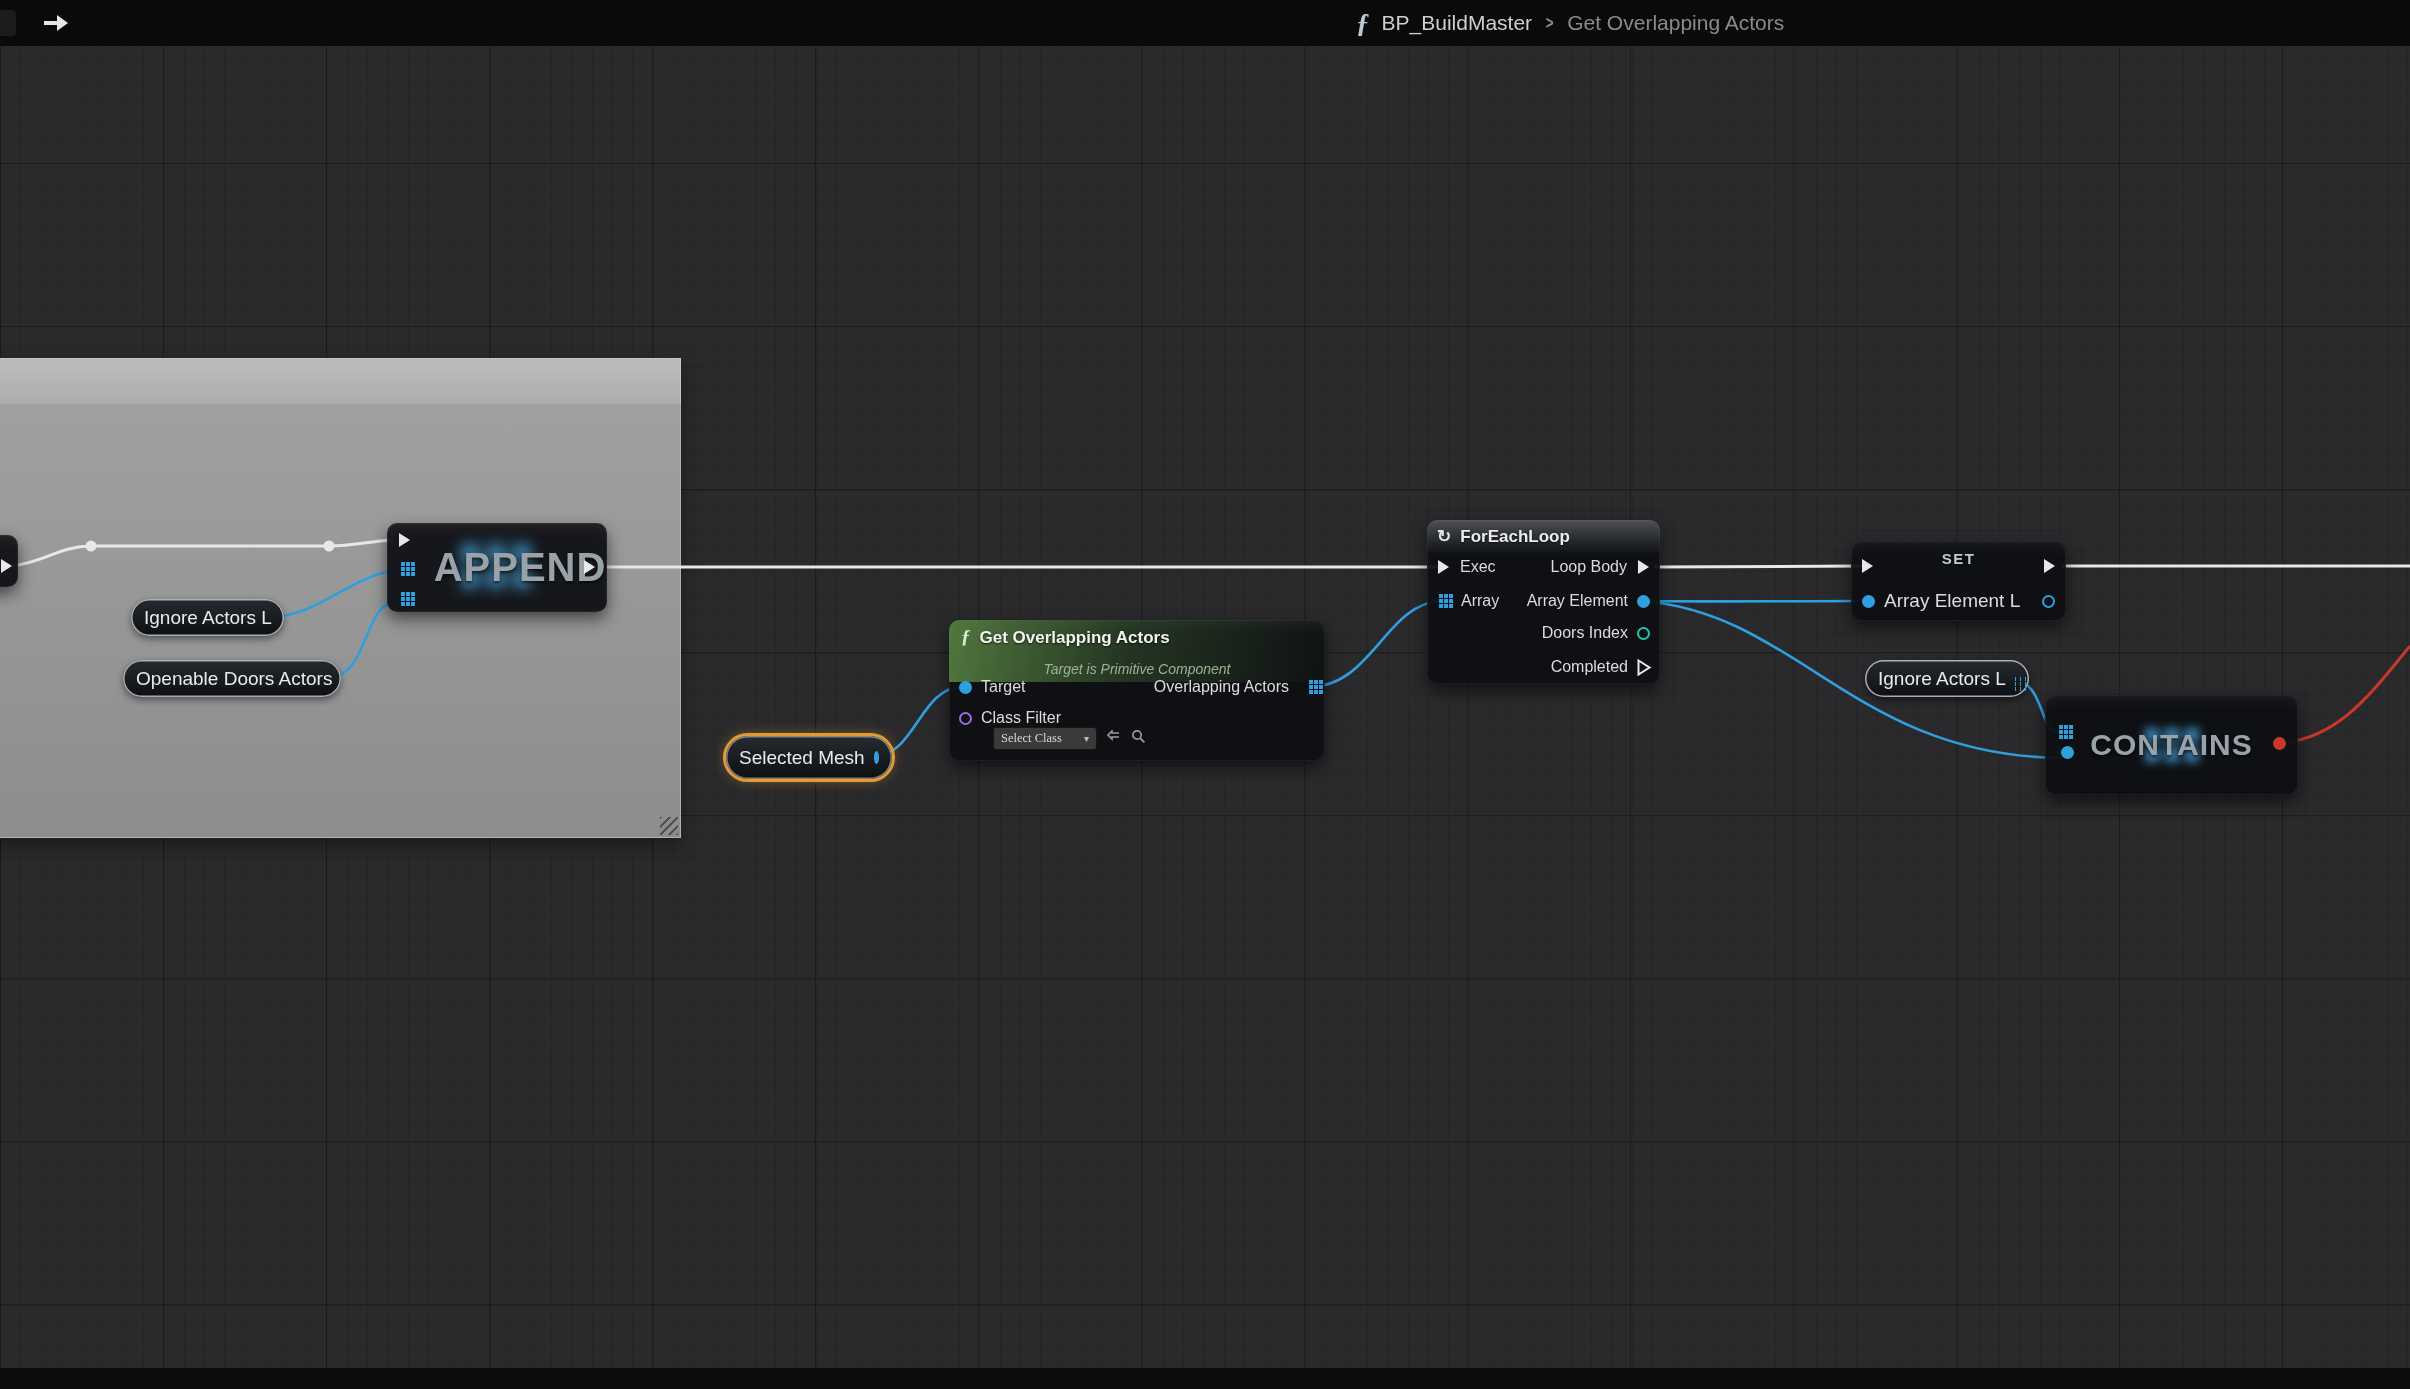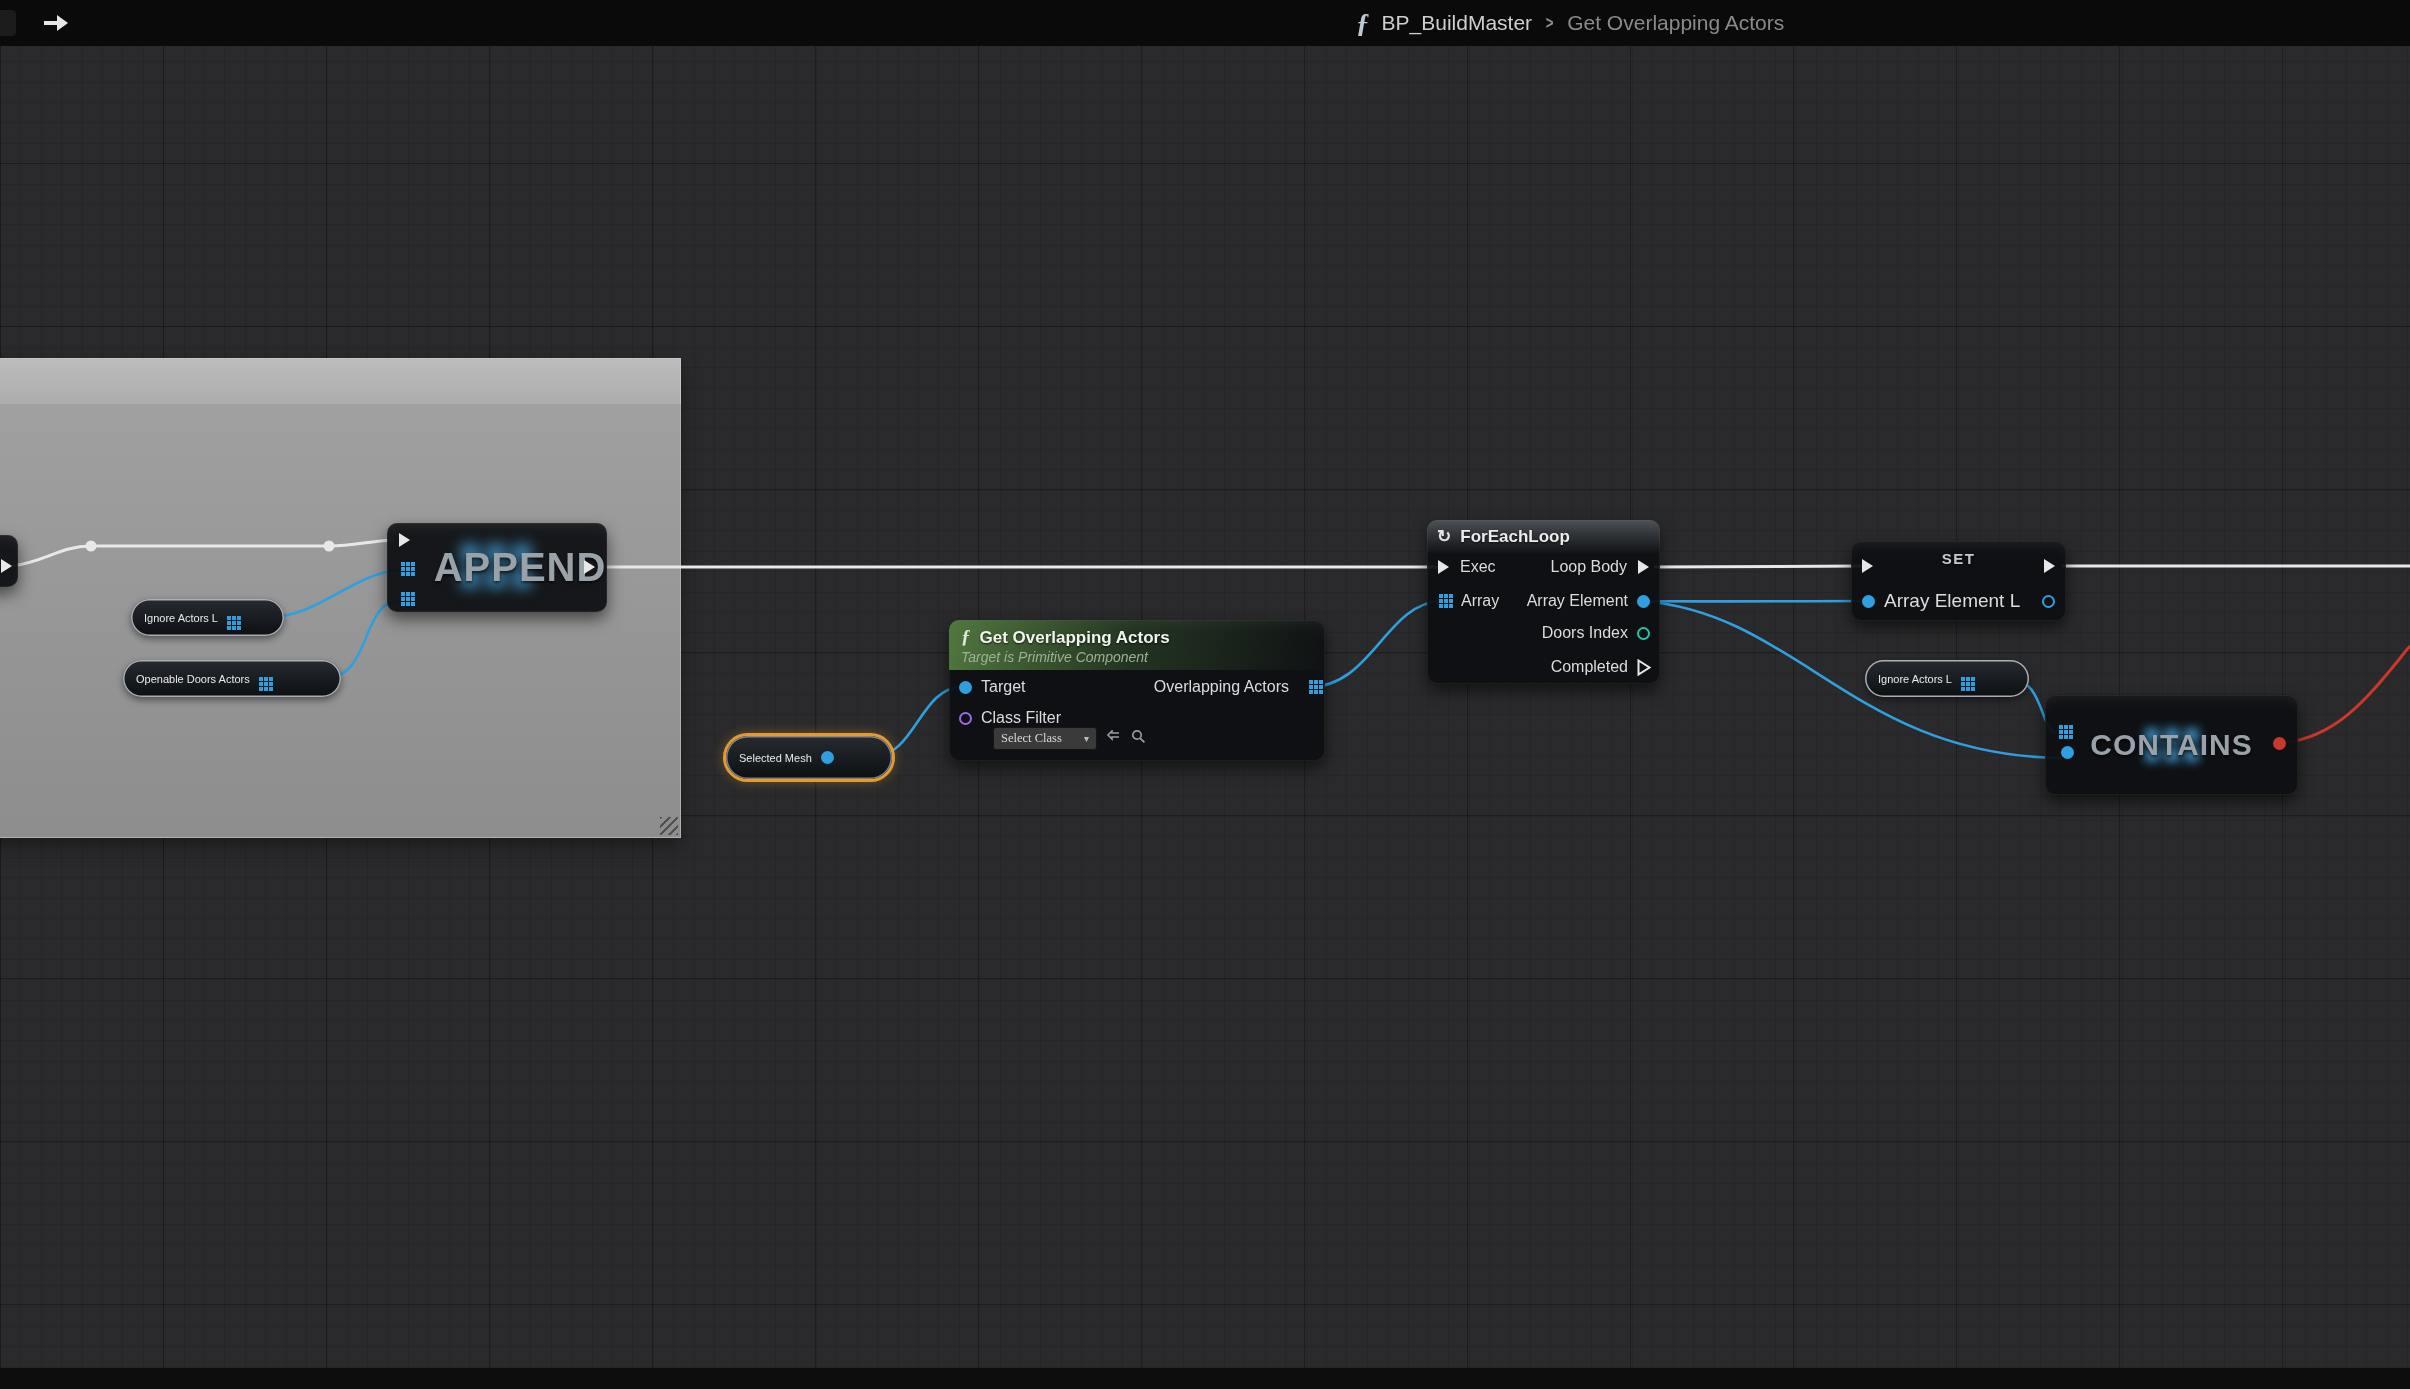--- a/index.html
+++ b/index.html
@@ -71,35 +71,35 @@
   #node-append .big-title{font-size:40px;}
   #node-append .exec-in{left:12px;top:10px;}
   #node-append .exec-out{right:12px;top:37px;}
   #node-append .grid1{left:14px;top:39px;}
   #node-append .grid2{left:14px;top:69px;}
 
   
   .pill{position:absolute;height:37px;border-radius:19px;z-index:10;display:flex;align-items:center;gap:9px;padding:0 13px;
     background:linear-gradient(to bottom,#262b30,#0d0f12);
     box-shadow:inset 0 0 0 1.5px rgba(195,200,206,.85), 0 3px 7px rgba(0,0,0,.45);}
-  .pill .lbl{font-size:11px;color:#eaeaea;white-space:nowrap;text-align:center;}
+  .pill .lbl{font-size:19px;color:#eaeaea;white-space:nowrap;text-align:center;}
   #pill-ignore-a{left:131px;top:599px;width:153px;}
   #pill-openable{left:123px;top:660px;width:218px;}
   #pill-ignore-b{left:1865px;top:660px;width:164px;}
   #pill-selected{left:726px;top:736px;width:166px;height:43px;border-radius:22px;
     box-shadow:inset 0 0 0 1.5px rgba(195,200,206,.6), 0 0 0 3px rgba(235,160,50,.95), 0 0 14px rgba(235,160,50,.55);}
 
   
   #node-getoverlap{left:949px;top:620px;width:376px;height:141px;}
   #node-getoverlap .n-header{padding:6px 12px 5px 12px;border-radius:10px 10px 0 0;
     background:linear-gradient(100deg, rgba(86,128,66,.92), rgba(62,96,52,.45) 48%, rgba(30,40,30,.08));}
   #node-getoverlap .t-row{display:flex;align-items:baseline;gap:9px;}
   #node-getoverlap .fn{font-family:"Liberation Serif", serif;font-style:italic;font-weight:bold;font-size:19px;color:#dde8d6;}
   #node-getoverlap .title{font-size:17px;font-weight:bold;color:#f2f5ef;text-shadow:0 1px 2px rgba(0,0,0,.7);}
-  #node-getoverlap .subtitle{font-size:14px;font-style:italic;color:#9cb294;margin-top:1px;}
+  #node-getoverlap .subtitle{font-size:14px;font-style:italic;color:#9cb294;margin-top:13px;text-align:center;}
   #node-getoverlap .pin-target{left:10px;top:61px;}
   #node-getoverlap .lbl-target{left:32px;top:58px;}
   #node-getoverlap .pin-class{left:10px;top:92px;}
   #node-getoverlap .lbl-class{left:32px;top:89px;}
   #node-getoverlap .pin-out{right:12px;top:60px;}
   #node-getoverlap .lbl-out{right:36px;top:58px;text-align:right;}
   #node-getoverlap .class-picker{position:absolute;left:44px;top:107px;width:104px;height:23px;background:#3a3a3a;border:1px solid #161616;border-radius:3px;
     display:flex;align-items:center;justify-content:space-between;padding:0 7px;font-size:12.5px;color:#d8d8d8;font-family:Liberation Serif, serif;}
   #node-getoverlap .class-picker .caret{font-size:10px;color:#bcbcbc;}
   #node-getoverlap .mini-icons{position:absolute;left:158px;top:109px;display:flex;gap:9px;align-items:center;}

